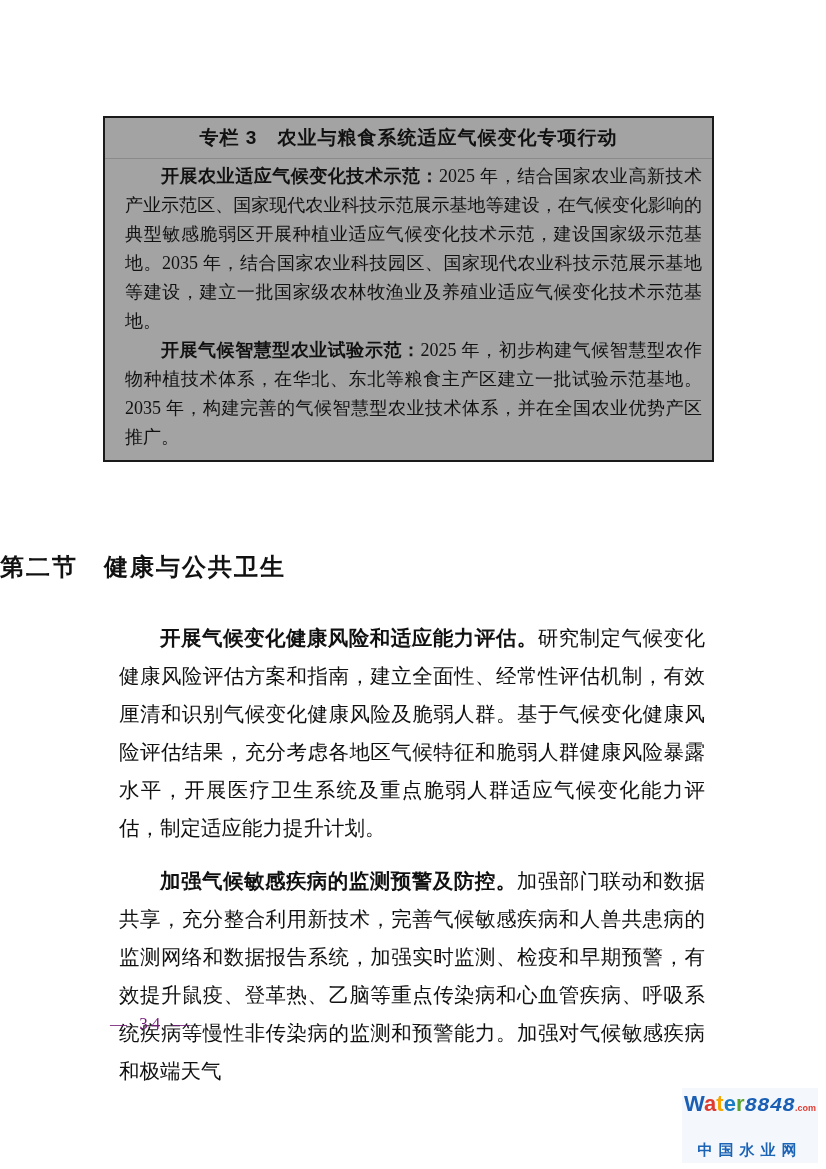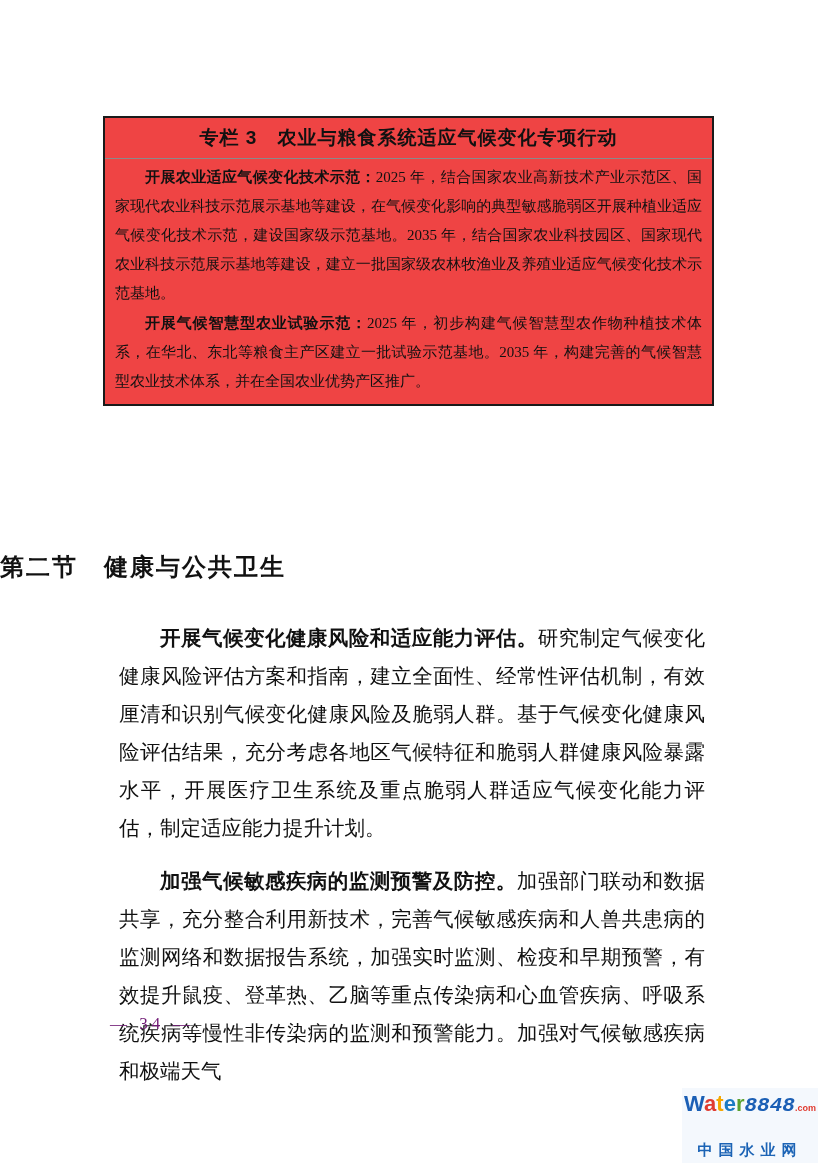--- a/index.html
+++ b/index.html
@@ -17,36 +17,36 @@
     color: #111111;
   }
 
   
   .callout-box {
     position: absolute;
     left: 103px;
     top: 116px;
     width: 611px;
     border: 2px solid #1a1a1a;
-    background: #ef4444;
+    background: #a3a3a3;
     box-sizing: border-box;
   }
   .box-title {
     height: 40px;
     line-height: 40px;
     text-align: center;
     font-family: "Liberation Sans", "DejaVu Sans", sans-serif;
     font-weight: 700;
     font-size: 19px;
     border-bottom: 1px solid #8a8a8a;
     letter-spacing: 1px;
   }
   .box-body {
-    padding: 3px 10px 8px 10px;
-    font-size: 15px;
+    padding: 3px 10px 8px 20px;
+    font-size: 18px;
     line-height: 29px;
     text-align: justify;
   }
   .box-body p {
     margin: 0;
     text-indent: 2em;
   }
   .lead-bold {
     font-family: "Liberation Sans", "DejaVu Sans", sans-serif;
     font-weight: 700;

